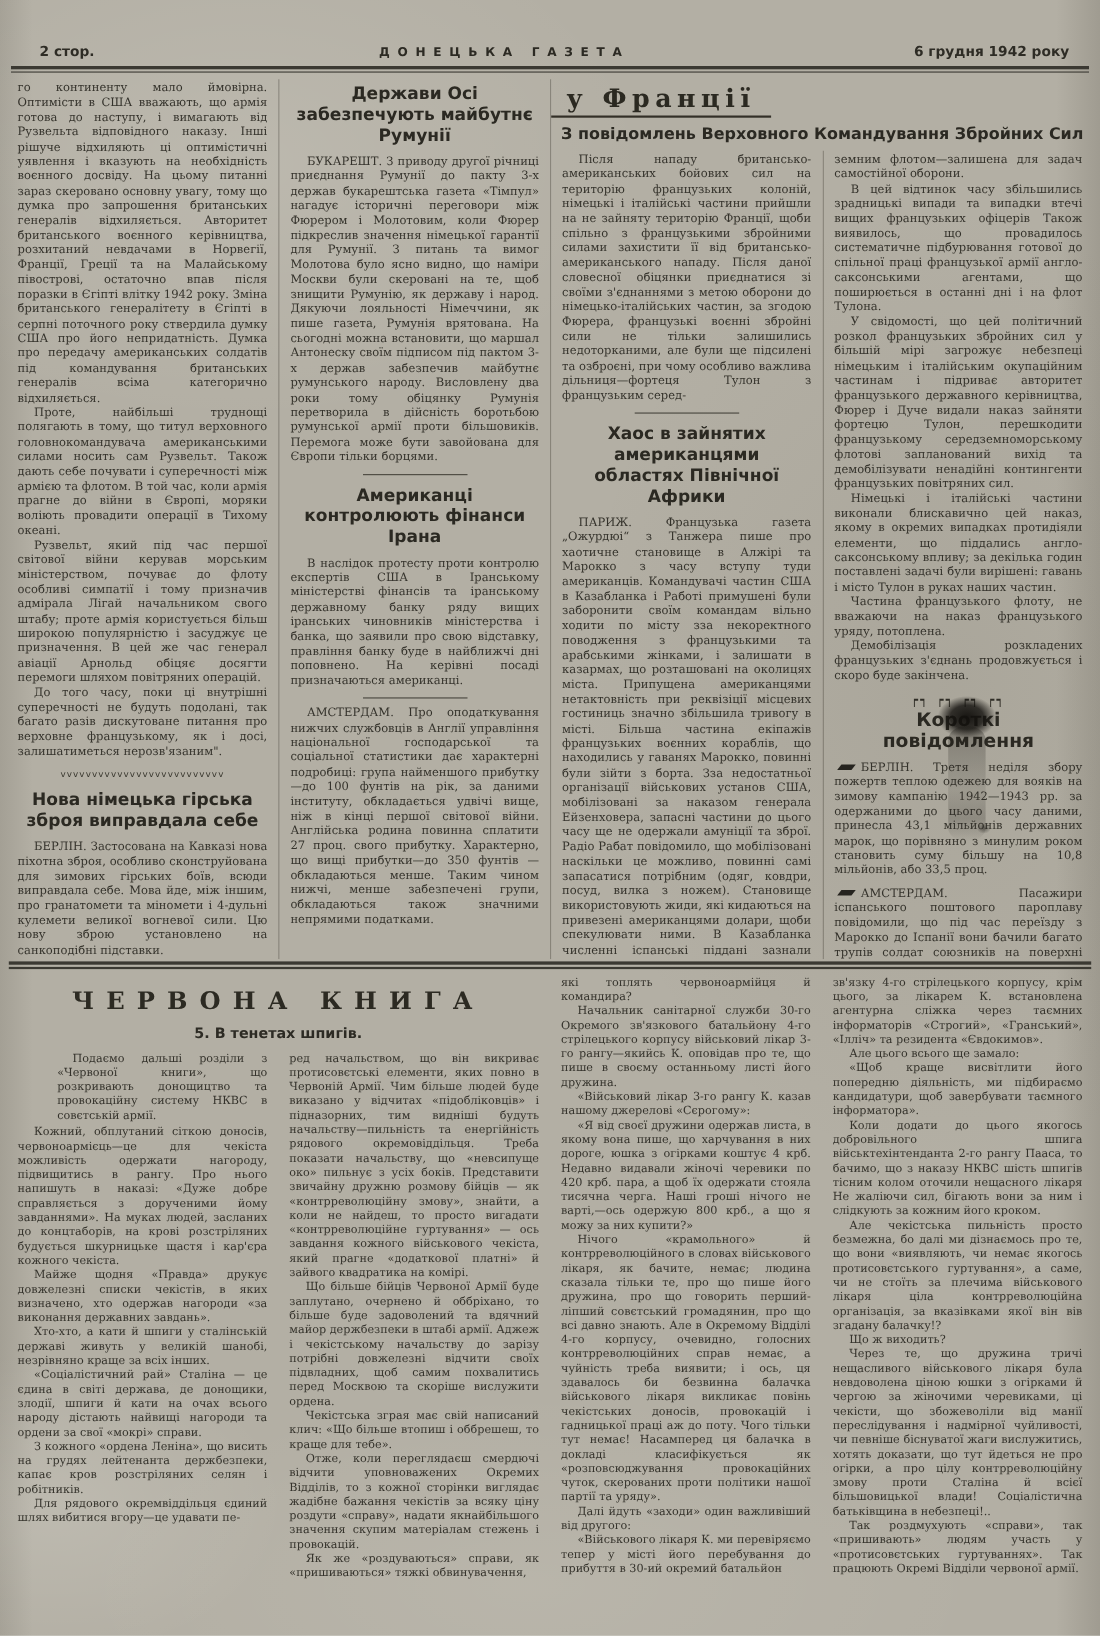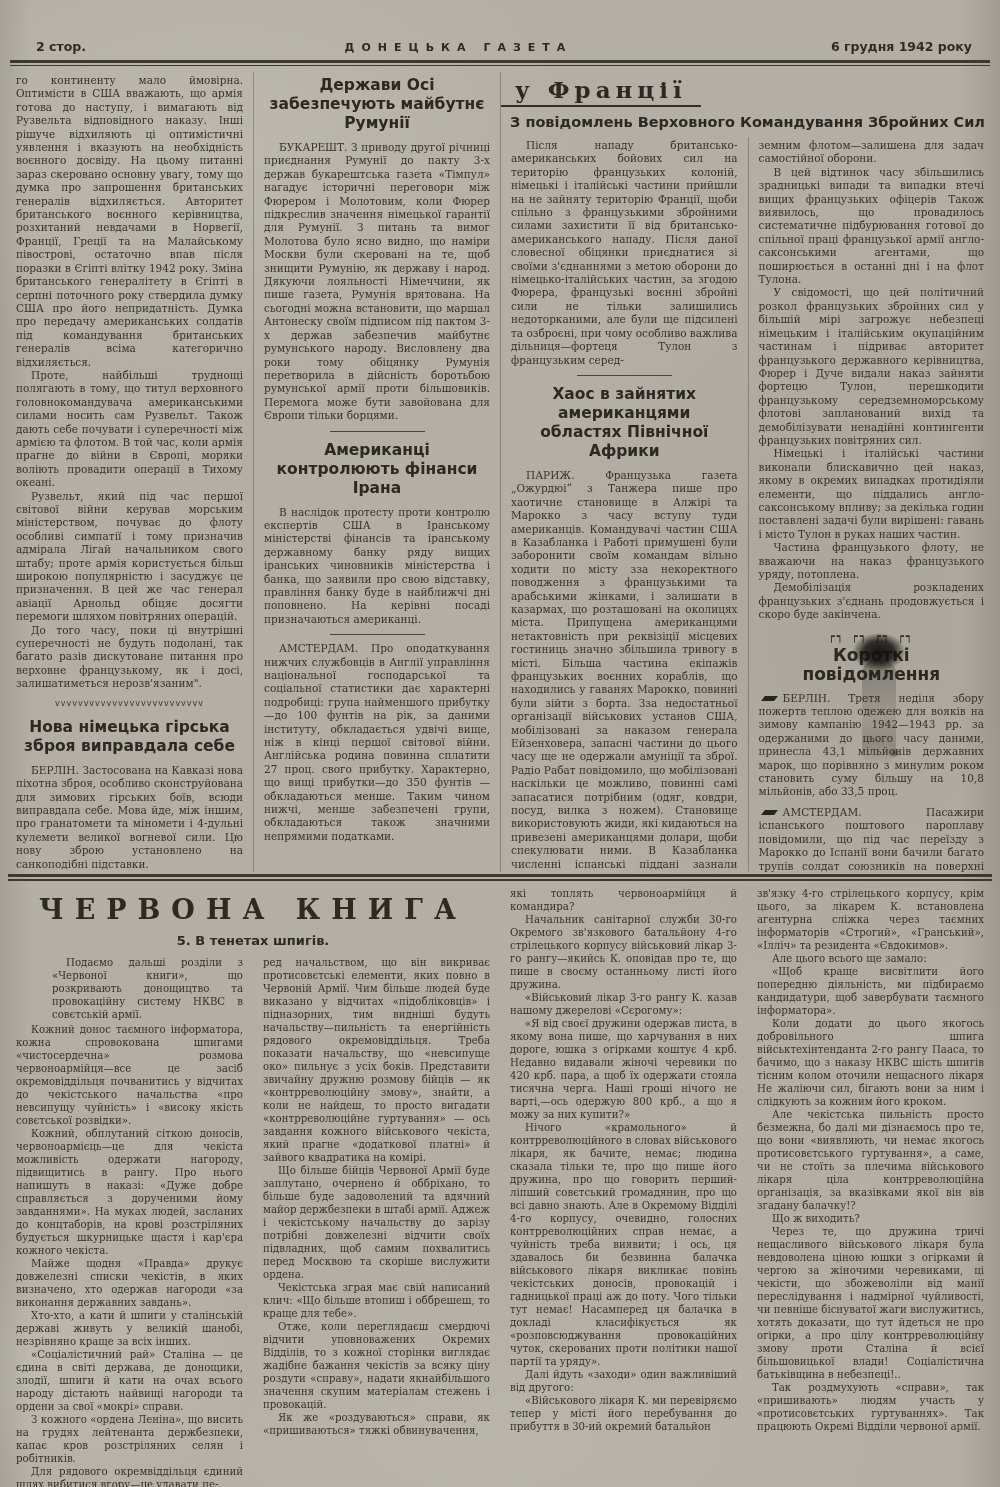--- a/index.html
+++ b/index.html
@@ -47,21 +47,21 @@
   .shorts-title{font-size:17px;margin-top:4px;}
   p.short-item{margin:0 0 7px 0;text-indent:0;text-align:justify;font-size:10.5px;line-height:13.4px;}
   p.short-item::before{content:"";display:inline-block;width:13px;height:5px;background:#26241f;
     transform:skewX(-38deg);margin:0 7px 1px 4px;}
   
   .section-rule{margin:2px 8px 0 8px;border-top:3px solid #3b3932;border-bottom:2px solid #3b3932;height:2px;}
   
   .bottom{display:flex;height:634px;padding:6px 6px 0 6px;box-sizing:border-box;overflow:hidden;}
   .b-left,.b-right{width:50%;box-sizing:border-box;overflow:hidden;}
   .b-head{text-align:center;margin:4px 0 8px 0;}
-  .red-book-title{margin:0;font-family:"DejaVu Serif",serif;font-weight:bold;font-size:27px;
+  .red-book-title{margin:0;font-family:"DejaVu Serif",serif;font-weight:bold;font-size:22px;
     letter-spacing:11px;color:#2c2a22;line-height:38px;}
   .red-book-sub{margin:4px 0 0 0;font-family:"DejaVu Sans",sans-serif;font-weight:bold;font-size:13px;color:#2d2b24;}
   .b-cols{display:flex;}
   .bcol{width:50%;box-sizing:border-box;padding:0 10px;overflow:hidden;}
   .bottom p.para{font-size:10.2px;line-height:13px;}
   .intro{margin:0 0 2px 0;padding-left:36px;text-indent:14px;text-align:justify;
     font-size:10.2px;line-height:13px;}
   
   .ink-blot{position:absolute;left:843px;top:626px;width:72px;height:52px;pointer-events:none;
     background:radial-gradient(closest-side, rgba(18,16,13,.96), rgba(18,16,13,.8) 42%, rgba(18,16,13,0) 74%);
@@ -161,21 +161,20 @@
 
     <div class="b-left">
       <div class="b-head">
         <h1 class="red-book-title">ЧЕРВОНА КНИГА</h1>
         <h3 class="red-book-sub">5. В тенетах шпигів.</h3>
       </div>
       <div class="b-cols">
         <div class="bcol">
           <p class="intro">Подаємо дальші розділи з «Червоної книги», що розкривають донощицтво та провокаційну систему НКВС в совєтській армії.</p>
           <div>
-              <p class="para">Кожний донос таємного інформатора, кожна спровокована шпигами «чистосердечна» розмова червоноармійця—все це засіб окремовіддільця почванитись у відчитах до чекістського начальства «про невсипущу чуйність» і «високу якість совєтської розвідки».</p>
               <p class="para">Кожний, обплутаний сіткою доносів, червоноармієць—це для чекіста можливість одержати нагороду, підвищитись в рангу. Про нього напишуть в наказі: «Дуже добре справляється з дорученими йому завданнями». На муках людей, засланих до концтаборів, на крові розстріляних будується шкурницьке щастя і кар'єра кожного чекіста.</p>
               <p class="para">Майже щодня «Правда» друкує довжелезні списки чекістів, в яких визначено, хто одержав нагороди «за виконання державних завдань».</p>
               <p class="para">Хто-хто, а кати й шпиги у сталінській державі живуть у великій шанобі, незрівняно краще за всіх інших.</p>
               <p class="para">«Соціалістичний рай» Сталіна — це єдина в світі держава, де донощики, злодії, шпиги й кати на очах всього народу дістають найвищі нагороди та ордени за свої «мокрі» справи.</p>
               <p class="para">З кожного «ордена Леніна», що висить на грудях лейтенанта держбезпеки, капає кров розстріляних селян і робітників.</p>
               <p class="para">Для рядового окремвіддільця єдиний шлях вибитися вгору—це удавати пе-</p>
             </div>
         </div>
         <div class="bcol">
             <p class="para flush">ред начальством, що він викриває протисовєтські елементи, яких повно в Червоній Армії. Чим більше людей буде виказано у відчитах «підобліковців» і підназорних, тим видніші будуть начальству—пильність та енергійність рядового окремовіддільця. Треба показати начальству, що «невсипуще око» пильнує з усіх боків. Представити звичайну дружню розмову бійців — як «контрреволюційну змову», знайти, а коли не найдеш, то просто вигадати «контрреволюційне гуртування» — ось завдання кожного військового чекіста, який прагне «додаткової платні» й зайвого квадратика на комірі.</p>

